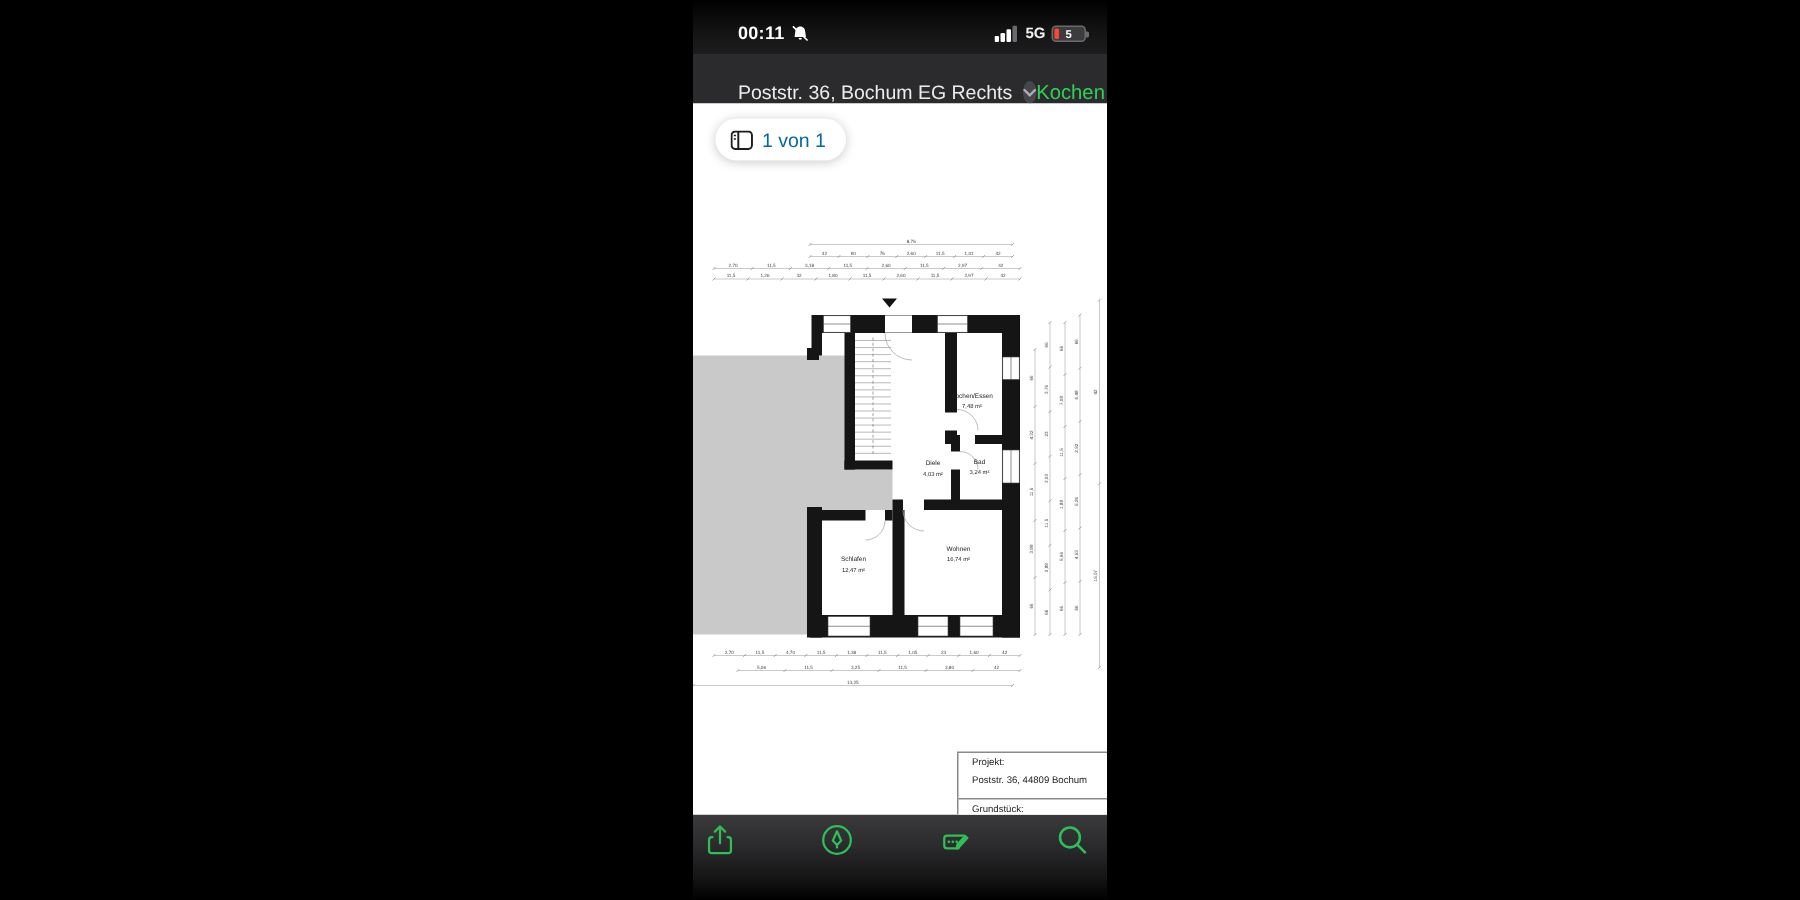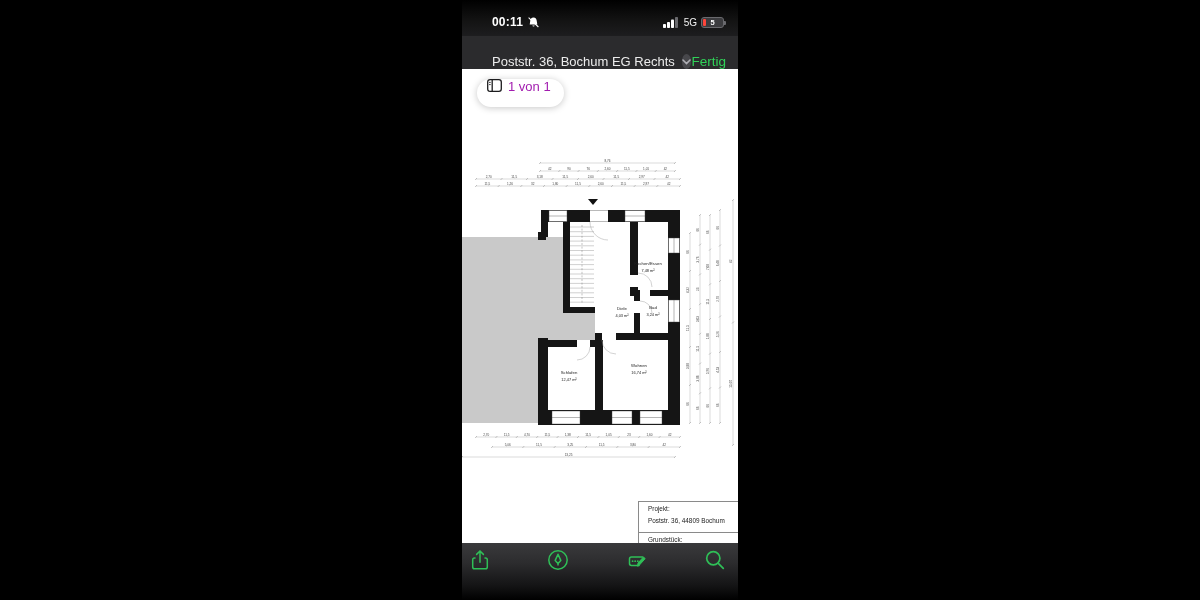--- a/index.html
+++ b/index.html
@@ -4,37 +4,37 @@
 <style>
   * { margin:0; padding:0; box-sizing:border-box; }
   html,body { width:1200px; height:600px; background:#000; font-family:"Liberation Sans","DejaVu Sans",sans-serif; overflow:hidden; }
   .phone { position:absolute; left:462px; top:0; width:276px; height:600px; background:#fff; overflow:hidden; }
 
   
   .status-bar { height:36px; background:linear-gradient(180deg,#000 0%,#141414 60%,#1d1d1f 100%);
     display:flex; align-items:center; padding:8px 14px 0 30px; color:#fff; }
   .sb-time { font-size:12px; font-weight:700; letter-spacing:.2px; }
   .sb-right { margin-left:auto; display:flex; align-items:center; gap:4px; }
-  .sb-5g { font-size:10px; font-weight:400; color:#f2f2f2; }
+  .sb-5g { font-size:10px; font-weight:700; color:#f2f2f2; }
   .battery { position:relative; width:23px; height:11px; border:1px solid #6a6a6e; border-radius:3px; background:#3c3c3f; display:flex; align-items:center; justify-content:center; }
   .battery::after { content:""; position:absolute; right:-3px; top:3px; width:2px; height:4px; background:#6a6a6e; border-radius:0 1px 1px 0; }
   .battery .fill { position:absolute; left:1px; top:1px; bottom:1px; width:3px; background:#ff453a; border-radius:1px; }
   .battery .pct { position:relative; font-size:7.5px; font-weight:700; color:#fff; }
 
   
   .nav-bar { height:33px; background:#2b2b2d; display:flex; align-items:flex-end; padding:0 12px 0 30px; }
   .nav-title { font-size:13px; color:#ececec; white-space:nowrap; }
   .nav-chevron { width:15px; height:15px; margin-left:7px; border-radius:50%; background:#47474b; display:flex; align-items:center; justify-content:center; }
   .nav-done { margin-left:auto; font-size:13.5px; font-weight:500; }
 
   
   .content { position:relative; height:474px; background:#fff; overflow:hidden; }
   .pill { position:absolute; left:15px; top:10px; height:28px; border-radius:14px; background:#fff;
-    box-shadow:0 1px 7px rgba(0,0,0,.22); display:flex; align-items:flex-start; gap:6px; padding:0 13px 0 10px;
-    font-size:13px; color:#a21caf; }
+    box-shadow:0 1px 7px rgba(0,0,0,.22); display:flex; align-items:center; gap:6px; padding:0 13px 0 10px;
+    font-size:13px; color:#0369a1; }
   .plan-wrap { position:absolute; left:0; top:86px; width:276px; height:310px; }
   .plan-wrap svg { width:276px; height:310px; display:block; }
 
   .title-block { position:absolute; left:176px; top:432px; width:132px; height:72px; background:#fff;
     border:1px solid #8a8a8a; font-size:6.4px; color:#1c1c1c; padding:4px 0 0 9px; line-height:1; }
   .tb-row { margin-bottom:6px; }
   .tb-sep { border-top:0.7px solid #8a8a8a; margin:7px 0 4px -9px; width:132px; }
 
   
   .toolbar { height:57px; background:linear-gradient(180deg,#3a3a3c 0%,#2c2c2e 35%,#141415 75%,#000 100%);
@@ -68,21 +68,21 @@
     </div>
   </div>
 
   <div class="nav-bar">
     <span class="nav-title">Poststr. 36, Bochum EG Rechts</span>
     <span class="nav-chevron">
       <svg width="9" height="6" viewBox="0 0 9 6">
           <path d="M1 1 L4.5 4.5 L8 1" fill="none" stroke="#aeaeb4" stroke-width="1.6" stroke-linecap="round"></path>
         </svg>
     </span>
-    <span class="nav-done" style="color:#30d158">Fertig</span>
+    <span class="nav-done" style="color:#30d158">Kochen</span>
   </div>
 
   <div class="content">
 
     <div class="pill">
       <svg width="15" height="13" viewBox="0 0 15 13">
         <rect x="0.7" y="0.7" width="13.6" height="11.6" rx="2.4" fill="none" stroke="#1c1c1e" stroke-width="1.3"></rect>
         <line x1="5.2" y1="0.7" x2="5.2" y2="12.3" stroke="#1c1c1e" stroke-width="1.3"></line>
         <line x1="2.2" y1="3.4" x2="3.6" y2="3.4" stroke="#1c1c1e" stroke-width="1"></line>
         <line x1="2.2" y1="5.6" x2="3.6" y2="5.6" stroke="#1c1c1e" stroke-width="1"></line>

